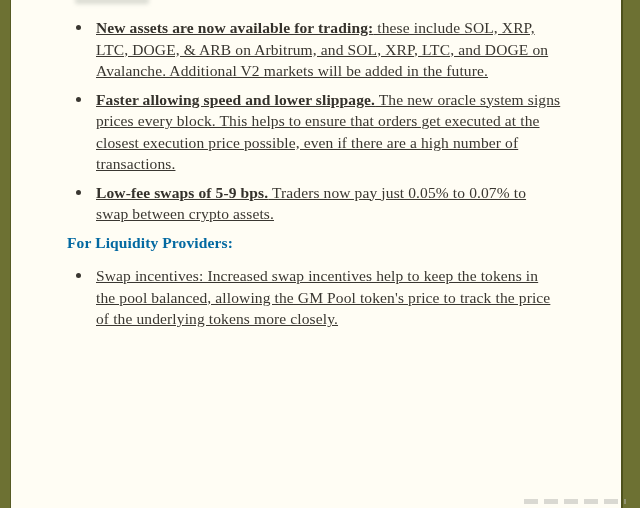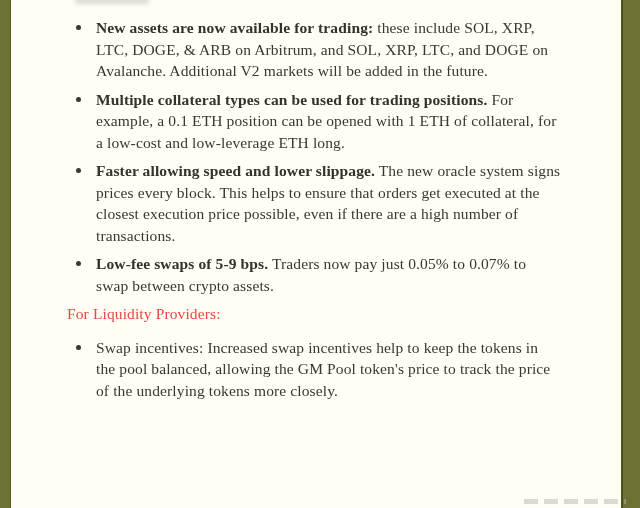--- a/index.html
+++ b/index.html
@@ -53,37 +53,38 @@
   }
   ul.bullets {
     margin: 0;
     padding: 0;
     list-style: none;
   }
   ul.bullets li {
     position: relative;
     padding-left: 29px;
     margin-bottom: 7px;
+    text-decoration: underline;
   }
   .dot {
     position: absolute;
     left: 9px;
     top: 8px;
     width: 5px;
     height: 5px;
     border-radius: 50%;
     background: #3a3731;
   }
   .b {
     font-weight: 700;
     color: #35322c;
   }
   .lp-heading {
-    font-weight: 400;
-    color: #ef4444;
+    font-weight: 700;
+    color: #0369a1;
     margin: 0 0 12px 0;
   }
   .watermark {
     position: absolute;
     left: 524px;
     top: 499px;
     width: 102px;
     height: 5px;
     background: repeating-linear-gradient(90deg,
       #b6b6b2 0px, #b6b6b2 14px,
@@ -102,24 +103,20 @@
 
   <div class="content">
 
     <ul class="bullets">
       <li>
         <span class="dot"></span>
         <span class="b">New assets are now available for trading:</span><span> these include SOL, XRP, LTC, DOGE, &amp; ARB on Arbitrum, and SOL, XRP, LTC, and DOGE on Avalanche. Additional V2 markets will be added in the future.</span>
       </li>
       <li>
         <span class="dot"></span>
-        <span class="b">Multiple collateral types can be used for trading positions.</span><span> For example, a 0.1 ETH position can be opened with 1 ETH of collateral, for a low-cost and low-leverage ETH long.</span>
-      </li>
-      <li>
-        <span class="dot"></span>
         <span class="b">Faster allowing speed and lower slippage.</span><span> The new oracle system signs prices every block. This helps to ensure that orders get executed at the closest execution price possible, even if there are a high number of transactions.</span>
       </li>
       <li>
         <span class="dot"></span>
         <span class="b">Low-fee swaps of 5-9 bps.</span><span> Traders now pay just 0.05% to 0.07% to swap between crypto assets.</span>
       </li>
     </ul>
 
     <p class="lp-heading">For Liquidity Providers:</p>
 

